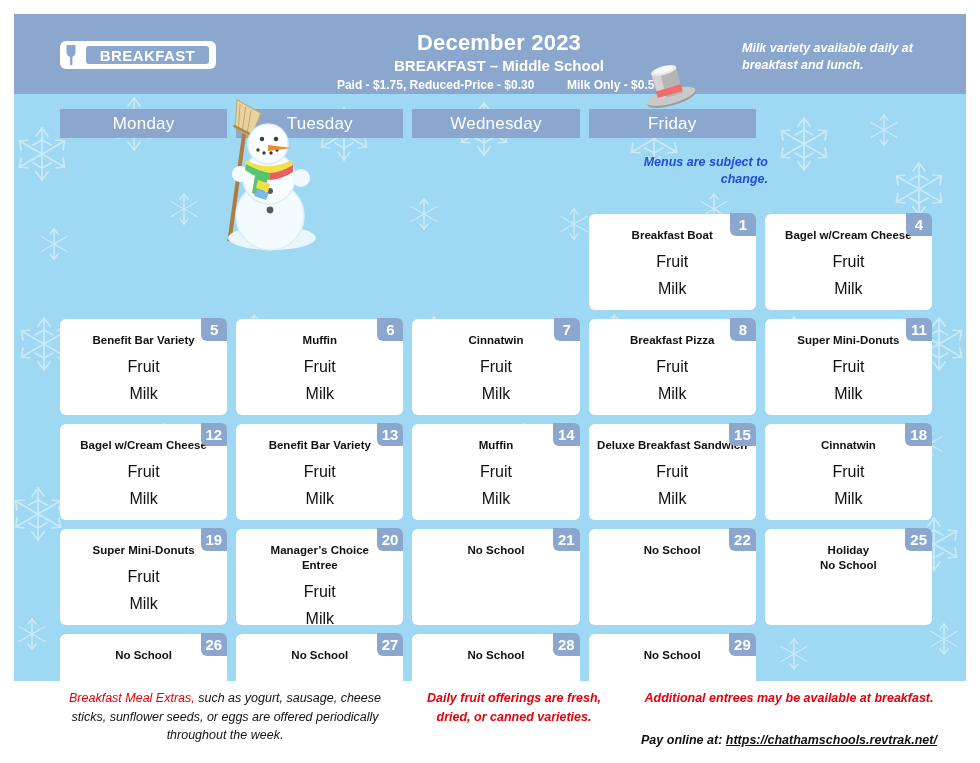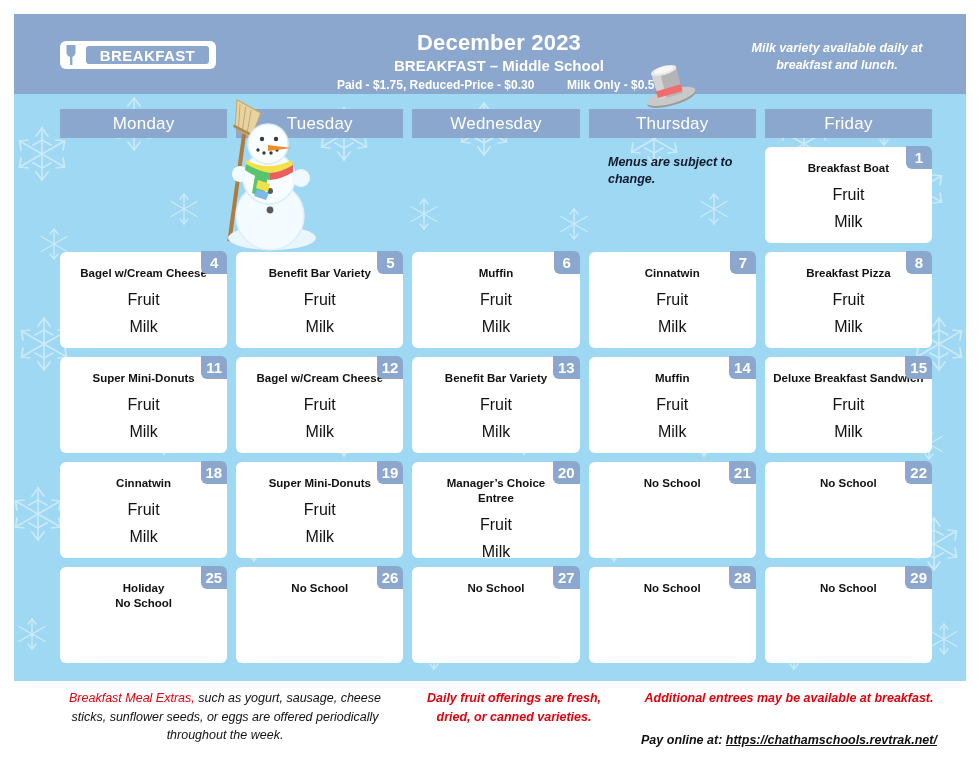--- a/index.html
+++ b/index.html
@@ -62,21 +62,20 @@
   }
   .hc-title { font-size: 22px; font-weight: 700; letter-spacing: .2px; line-height: 26px; }
   .hc-sub   { font-size: 15px; font-weight: 700; line-height: 20px; }
   .hc-price { font-size: 12px; font-weight: 700; line-height: 18px; }
   .hc-price .gap { display: inline-block; width: 26px; }
 
   .header-note {
     position: absolute;
     right: 34px; top: 26px;
     width: 190px;
-    text-align: center;
     color: #ffffff;
     font-size: 12.5px;
     font-style: italic;
     font-weight: 700;
     line-height: 17px;
   }
 
   
   .top-hat {
     position: absolute;
@@ -155,22 +154,22 @@
     font-weight: 400;
     color: #111111;
     line-height: 15.5px;
     margin-top: 11px;
   }
 
   .subject-note {
     position: absolute;
     left: 594px; top: 60px;
     width: 160px;
-    text-align: left;
-    color: #0f172a;
+    text-align: right;
+    color: #1d4ed8;
     font-size: 12.5px;
     font-style: italic;
     font-weight: 700;
     line-height: 17px;
     z-index: 4;
   }
 
   .snowman {
     position: absolute;
     left: 186px; top: -2px;
@@ -333,21 +332,20 @@
         </g>
       </svg>
     </div>
 
     <div class="subject-note">Menus are subject to change.</div>
 
     <div class="grid" id="grid">
         <div class="dow">Monday</div>
         <div class="dow">Tuesday</div>
         <div class="dow">Wednesday</div>
-        <div class="dow">Thursday</div>
         <div class="dow">Friday</div>
         <div class="cell empty"></div>
         <div class="cell empty"></div>
         <div class="cell empty"></div>
         <div class="cell empty"></div>
         <div class="cell">
           <div class="daynum">1</div>
           <div class="entree">Breakfast Boat</div>
           <div class="side">Fruit</div>
           <div class="side">Milk</div>

